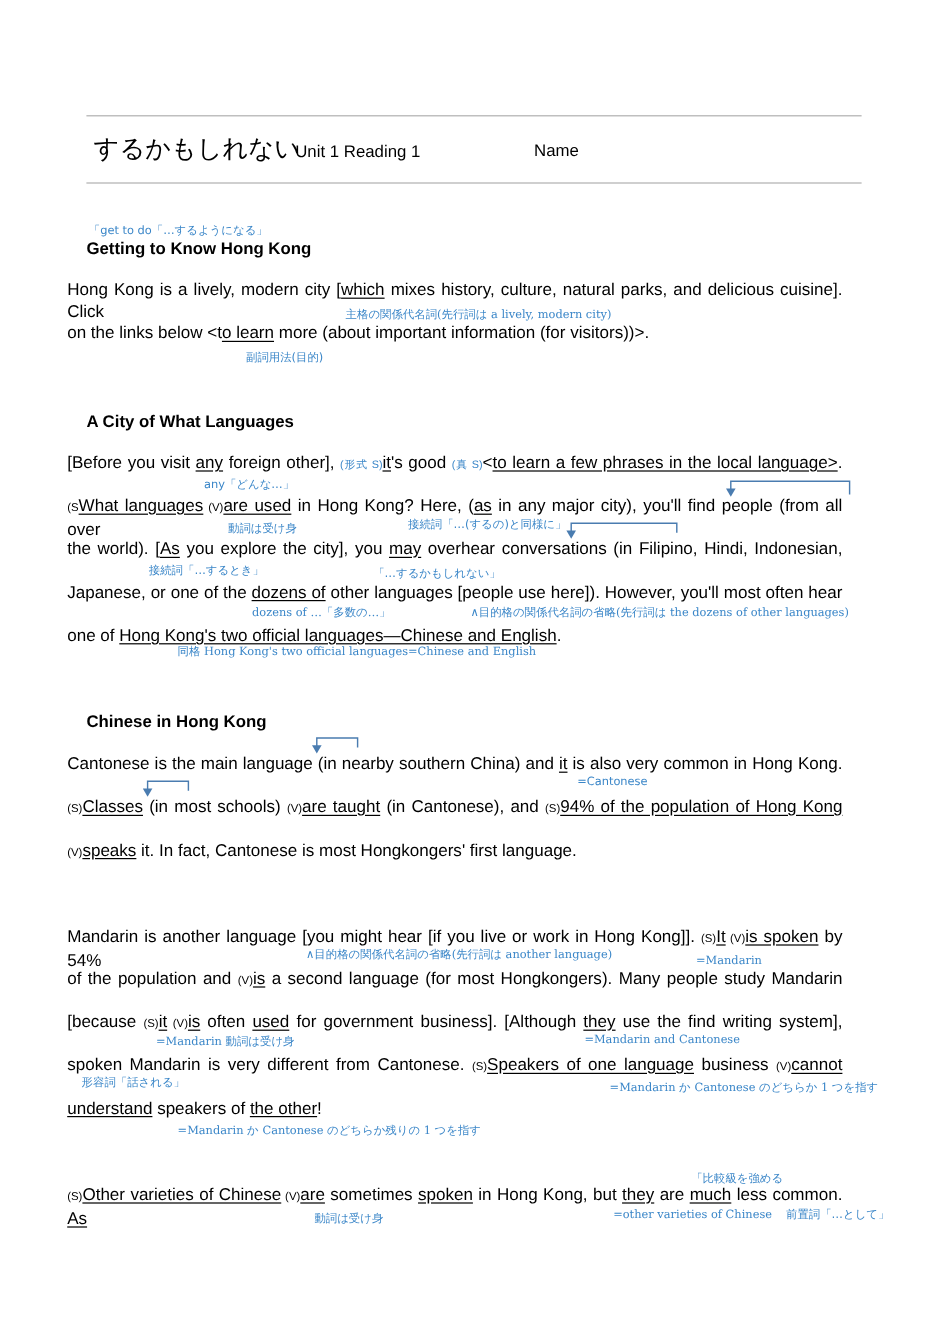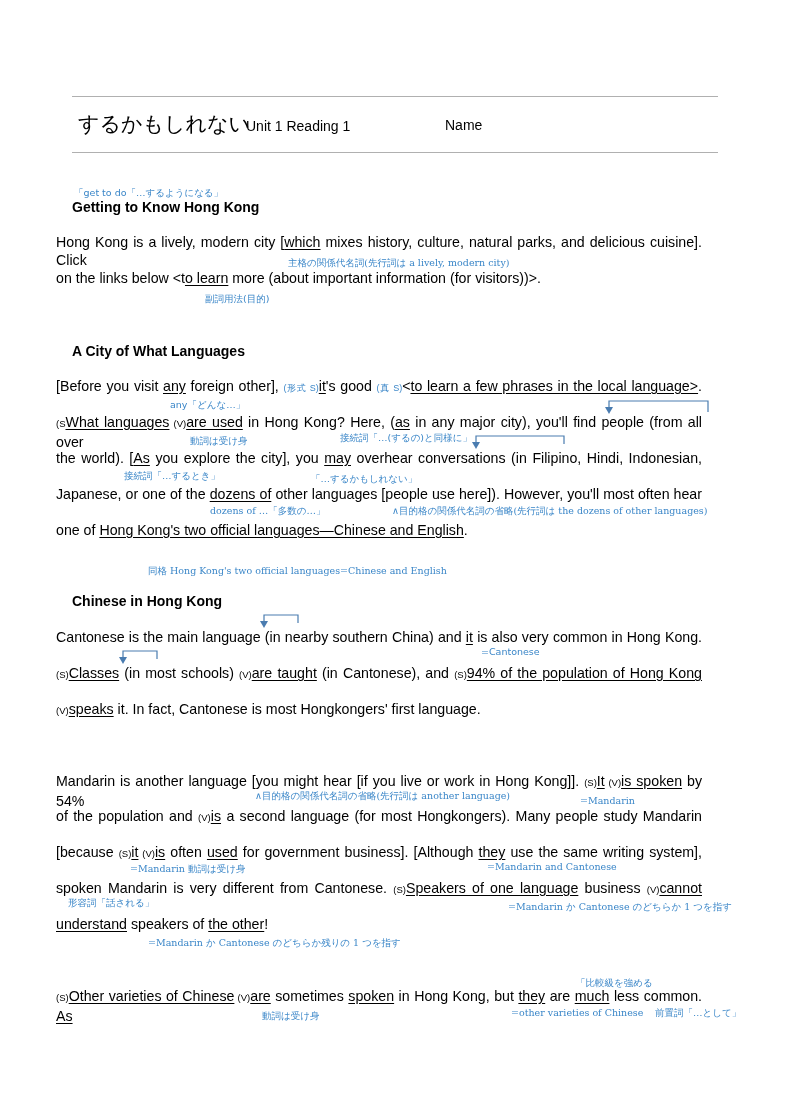--- a/index.html
+++ b/index.html
@@ -68,21 +68,21 @@
 
 <div class="line just" style="top:485px;">
   <span>Japanese, or one of the </span><span class="u">dozens of</span><span> other languages [people use here]). However, you'll most often hear</span>
 </div>
 <div class="note" style="left:210px;top:505px;">dozens of …「多数の…」</div>
 <div class="note" style="left:392px;top:505px;">∧目的格の関係代名詞の省略(先行詞は the dozens of other languages)</div>
 
 <div class="line" style="top:521px;">
   <span>one of </span><span class="u">Hong Kong's two official languages—Chinese and English</span><span>.</span>
 </div>
-<div class="note" style="left:148px;top:565px;">同格  Hong Kong's two official languages=Chinese and English</div>
+<div class="note" style="left:148px;top:538px;">同格  Hong Kong's two official languages=Chinese and English</div>
 
 <div class="h" style="top:593px;">Chinese in Hong Kong</div>
 <svg class="arrow" style="left:258px;top:613px;" width="46" height="16">
   <polyline points="40,10 40,2 6,2 6,9" fill="none" stroke="#4a7cb0" stroke-width="1.2"></polyline>
   <polygon points="2,8 10,8 6,15" fill="#4a7cb0"></polygon>
 </svg>
 
 <div class="line just" style="top:628px;">
   <span>Cantonese is the main language (in nearby southern China) and </span><span class="u">it</span><span> is also very common in Hong Kong.</span>
 </div>
@@ -104,21 +104,21 @@
   <span>Mandarin is another language [you might hear [if you live or work in Hong Kong]]. </span><span class="sv">(S)</span><span class="u">It</span><span class="sv"> (V)</span><span class="u">is spoken</span><span> by 54%</span>
 </div>
 <div class="note" style="left:255px;top:790px;">∧目的格の関係代名詞の省略(先行詞は another language)</div>
 <div class="note" style="left:580px;top:795px;">=Mandarin</div>
 
 <div class="line just" style="top:807px;">
   <span>of the population and </span><span class="sv">(V)</span><span class="u">is</span><span> a second language (for most Hongkongers). Many people study Mandarin</span>
 </div>
 
 <div class="line just" style="top:843px;">
-  <span>[because </span><span class="sv">(S)</span><span class="u">it</span><span class="sv"> (V)</span><span class="u">is</span><span> often </span><span class="u">used</span><span> for government business]. [Although </span><span class="u">they</span><span> use the same writing system],</span>
+  <span>[because </span><span class="sv">(S)</span><span class="u">it</span><span class="sv"> (V)</span><span class="u">is</span><span> often </span><span class="u">used</span><span> for government business]. [Although </span><span class="u">they</span><span> use the find writing system],</span>
 </div>
 <div class="note" style="left:130px;top:863px;">=Mandarin  動詞は受け身</div>
 <div class="note" style="left:487px;top:861px;">=Mandarin and Cantonese</div>
 
 <div class="line just" style="top:879px;">
   <span>spoken Mandarin is very different from Cantonese. </span><span class="sv">(S)</span><span class="u">Speakers of one language</span><span> business </span><span class="sv">(V)</span><span class="u">cannot</span>
 </div>
 <div class="note" style="left:68px;top:897px;font-family:'DejaVu Sans',sans-serif;">形容詞「話される」</div>
 <div class="note" style="left:508px;top:901px;">=Mandarin か Cantonese のどちらか 1 つを指す</div>
 

